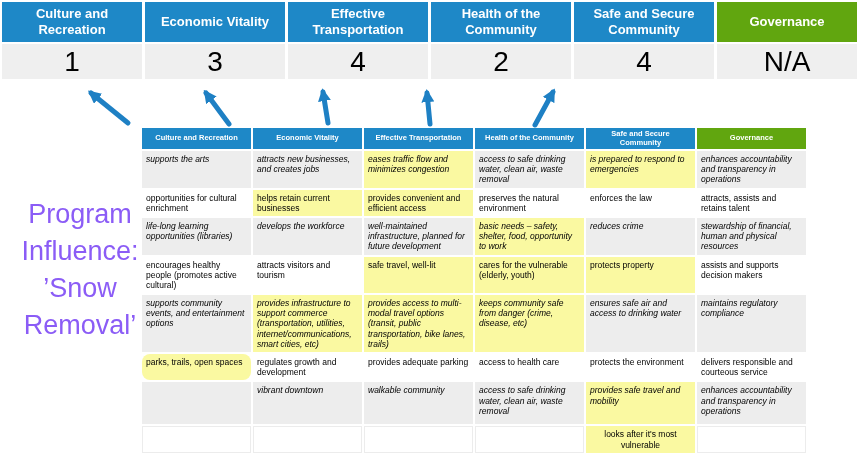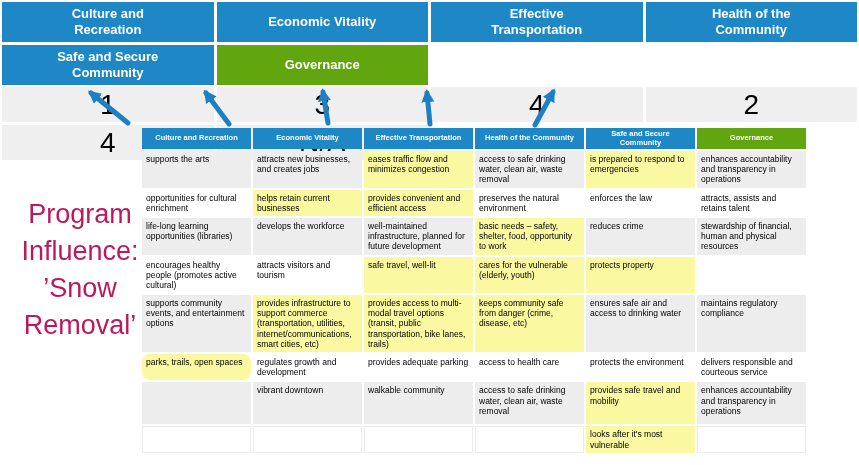--- a/index.html
+++ b/index.html
@@ -7,64 +7,64 @@
     --yellow:#FAF9A1; --arrow:#1E80C4;
   }
   *{box-sizing:border-box;}
   html,body{margin:0;padding:0;}
   body{
     width:859px;height:465px;position:relative;background:#fff;overflow:hidden;
     font-family:"Liberation Sans", sans-serif;color:#000;
   }
   
   .summary{position:absolute;left:2px;top:2px;width:855px;}
-  .sum-row{display:grid;grid-template-columns:repeat(4,1fr);gap:3px;}
+  .sum-row{display:grid;grid-template-columns:repeat(6,1fr);gap:3px;}
   .sum-row.scores{margin-top:2px;}
   .sum-head{
     background:var(--blue);color:#fff;font-weight:bold;font-size:13px;line-height:1.25;
     height:40px;display:flex;align-items:center;justify-content:center;text-align:center;
     white-space:pre-line;padding:0 6px;
   }
   .sum-head.green{background:var(--green);}
   .sum-score{
     background:var(--score-bg);height:35px;display:flex;align-items:center;justify-content:center;
     font-size:28px;font-weight:400;color:#000;
   }
   
   .arrows{position:absolute;left:0;top:78px;}
   .arrows line{stroke:var(--arrow);stroke-width:5;stroke-linecap:round;}
   .arrows marker path{fill:var(--arrow);}
   
   .title{
     position:absolute;left:0;top:196px;width:146px;text-align:center;
-    font-size:27px;line-height:37px;white-space:pre-line;color:#be185d;padding-left:14px;
+    font-size:27px;line-height:37px;white-space:pre-line;color:#8b5cf6;padding-left:14px;
   }
   
   .matrix{position:absolute;left:142px;top:128px;width:664px;}
   .m-row{display:grid;grid-template-columns:repeat(6,1fr);gap:2px;margin-top:2px;}
   #matrix-head .m-row{margin-top:0;}
   .m-cell-h{
     background:var(--blue);color:#fff;font-weight:bold;font-size:7.5px;line-height:1.15;
     min-height:21px;display:flex;align-items:center;justify-content:center;text-align:center;
     white-space:pre-line;padding:1px 2px;
   }
   .m-cell-h.green{background:var(--green);}
   .m-cell{font-size:8.5px;line-height:1.2;padding:3px 4px;color:#000;}
-  .band-gray .m-cell{background:var(--alt-bg);}
+  .band-gray .m-cell{background:var(--alt-bg);font-style:italic;}
   .band-white .m-cell{background:#fff;}
   .band-white .m-cell.is-empty{box-shadow:inset 0 0 0 1px #ececec;}
   .m-cell.hl{background:var(--yellow);}
   #matrix-body .m-row:nth-child(1) .m-cell{min-height:32px;}
   #matrix-body .m-row:nth-child(2) .m-cell{min-height:26px;}
   #matrix-body .m-row:nth-child(3) .m-cell{min-height:27px;}
   #matrix-body .m-row:nth-child(4) .m-cell{min-height:26px;}
   #matrix-body .m-row:nth-child(5) .m-cell{min-height:53px;}
   #matrix-body .m-row:nth-child(6) .m-cell{min-height:26px;border-radius:8px;}
   #matrix-body .m-row:nth-child(7) .m-cell{min-height:42px;}
-  #matrix-body .m-row:nth-child(8) .m-cell{min-height:23px;}
+  #matrix-body .m-row:nth-child(8) .m-cell{min-height:23px;text-align:center;}
 </style>
 </head>
 <body>
 
 <div class="summary">
   <div class="sum-row" id="summary-head-row">
       <div class="sum-head">Culture and
 Recreation</div>
       <div class="sum-head">Economic Vitality</div>
       <div class="sum-head">Effective
@@ -139,20 +139,21 @@
         <div class="m-cell hl">basic needs – safety, shelter, food, opportunity to work</div>
         <div class="m-cell">reduces crime</div>
         <div class="m-cell">stewardship of financial, human and physical resources</div>
       </div>
       <div class="m-row band-white">
         <div class="m-cell">encourages healthy people (promotes active cultural)</div>
         <div class="m-cell">attracts visitors and tourism</div>
         <div class="m-cell hl">safe travel, well-lit</div>
         <div class="m-cell hl">cares for the vulnerable (elderly, youth)</div>
         <div class="m-cell hl">protects property</div>
+        <div class="m-cell">assists and supports decision makers</div>
       </div>
       <div class="m-row band-gray">
         <div class="m-cell">supports community events, and entertainment options</div>
         <div class="m-cell hl">provides infrastructure to support commerce (transportation, utilities, internet/communications, smart cities, etc)</div>
         <div class="m-cell hl">provides access to multi-modal travel options (transit, public transportation, bike lanes, trails)</div>
         <div class="m-cell hl">keeps community safe from danger (crime, disease, etc)</div>
         <div class="m-cell">ensures safe air and access to drinking water</div>
         <div class="m-cell">maintains regulatory compliance</div>
       </div>
       <div class="m-row band-white">

